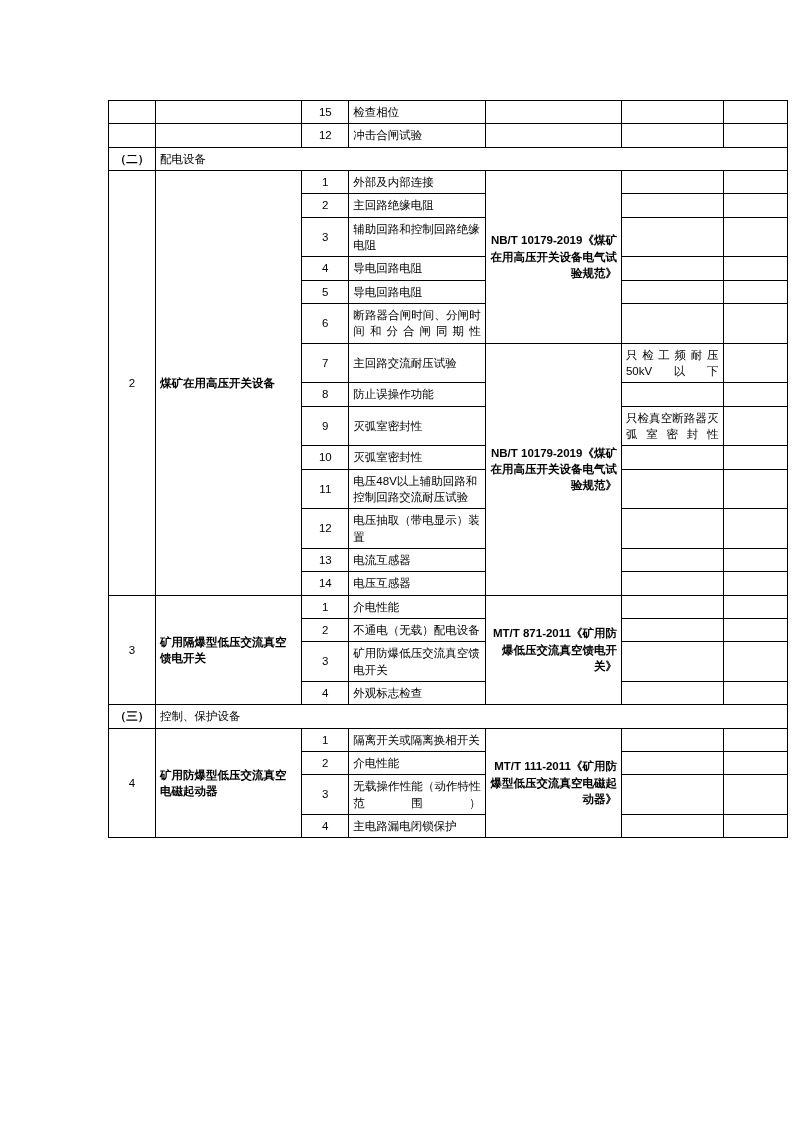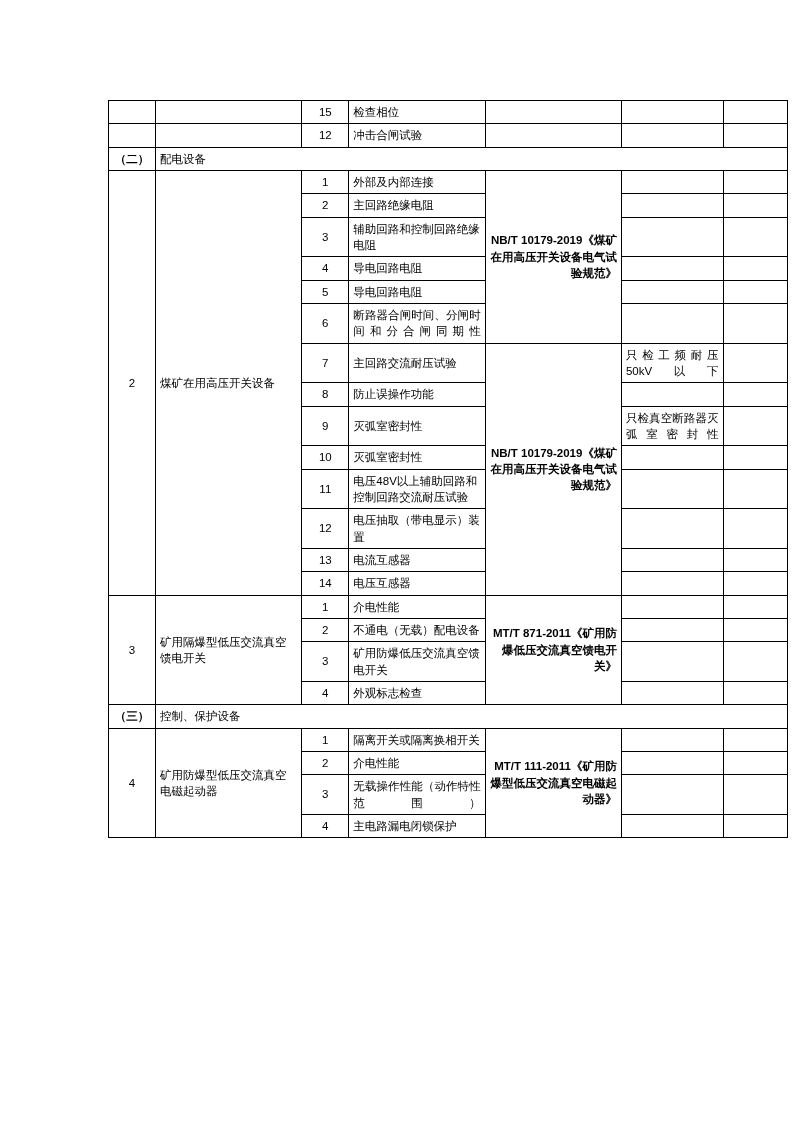--- a/index.html
+++ b/index.html
@@ -65,21 +65,21 @@
     line-height: 1.5;
   }
   td.note {
     text-align: justify;
     text-align-last: justify;
     line-height: 1.5;
   }
   td.empty { }
   .cat-cell {
     text-align: left;
-    font-weight: normal;
+    font-weight: bold;
     line-height: 1.5;
   }
 </style>
 </head>
 <body>
 
 <div class="page">
 
   <table class="doc-table">
     <colgroup>

